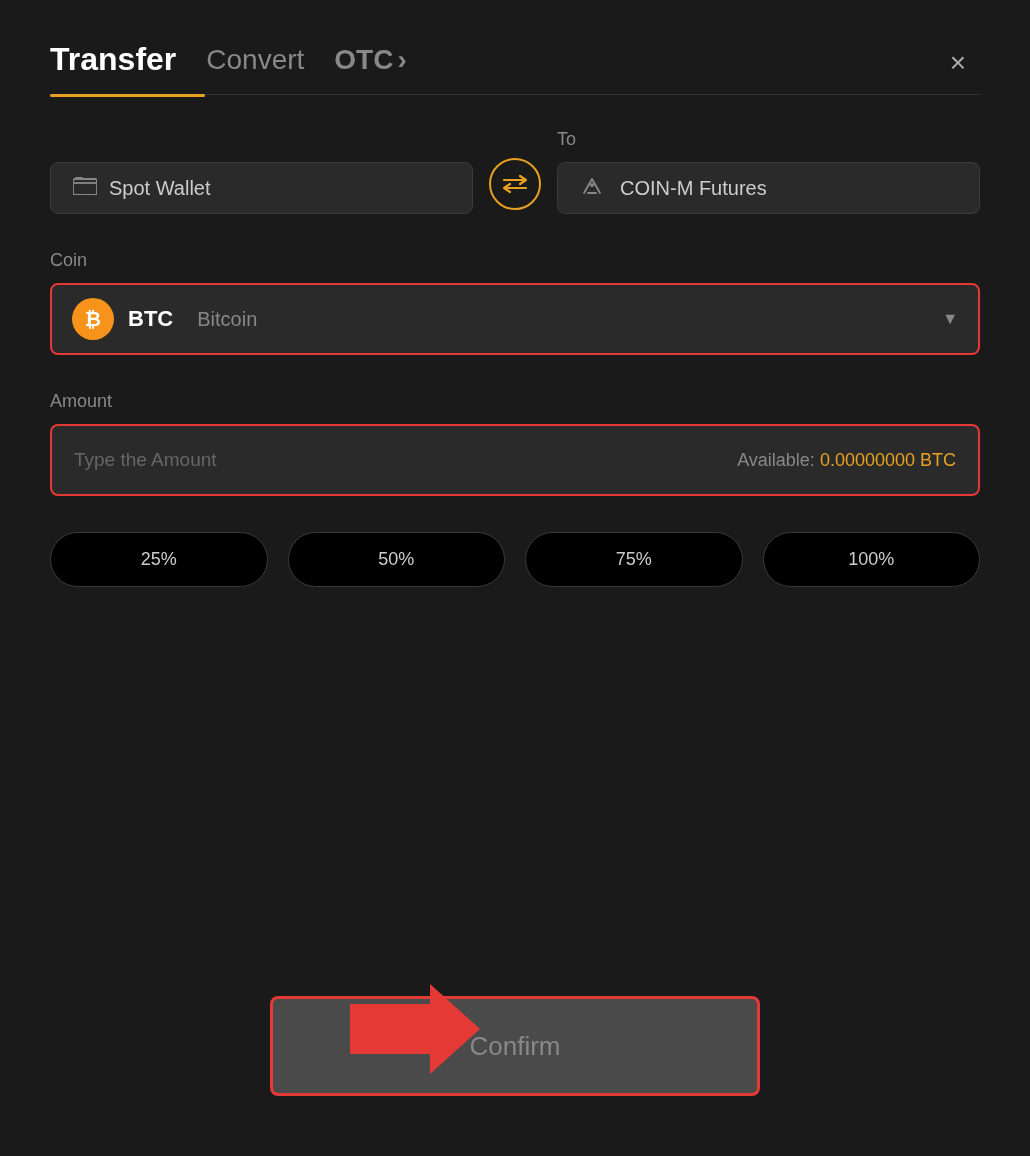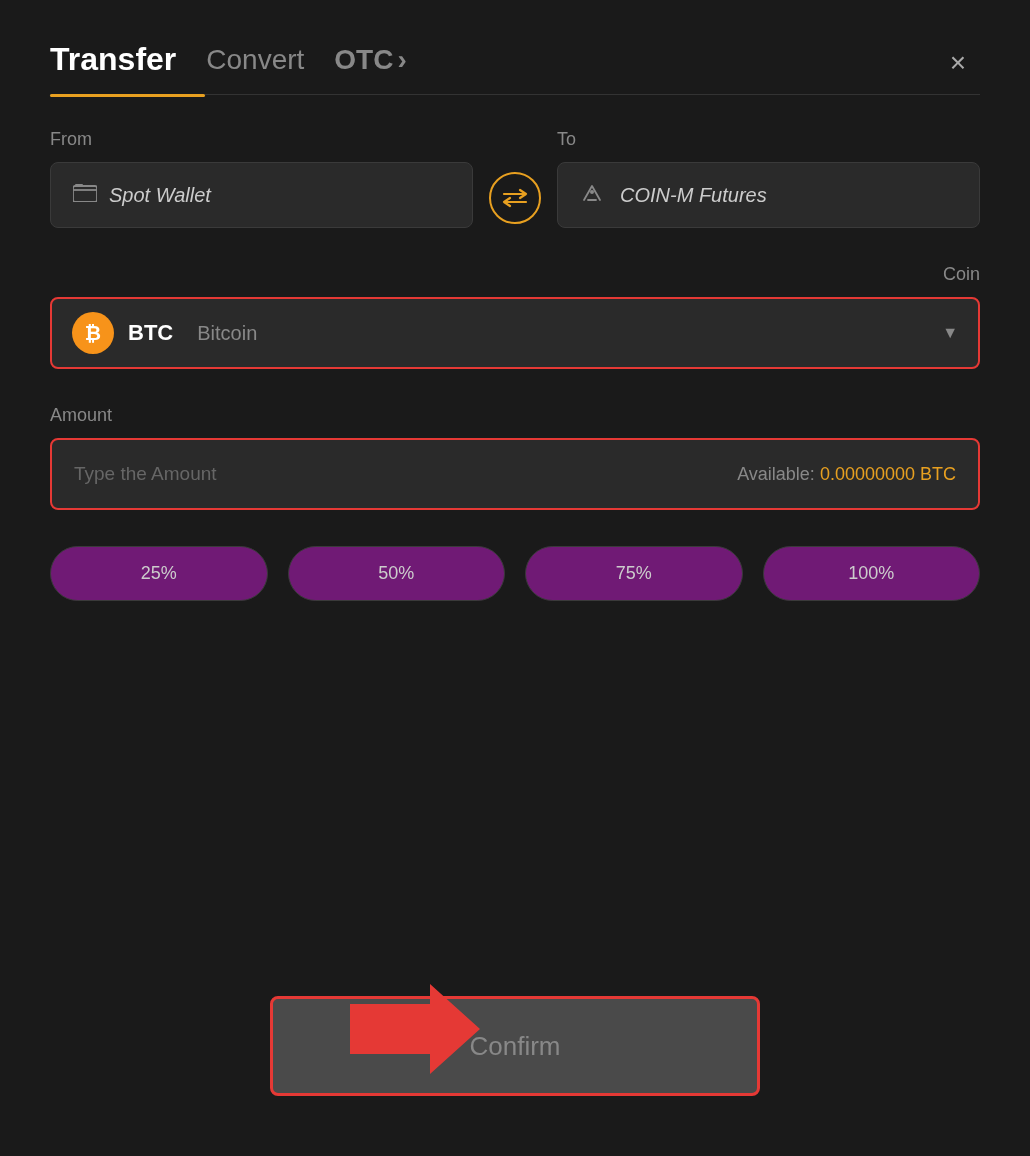--- a/index.html
+++ b/index.html
@@ -118,22 +118,21 @@
 
     .wallet-box {
       background: #2a2a2a;
       border: 1px solid #3a3a3a;
       border-radius: 8px;
       padding: 18px 22px;
       display: flex;
       align-items: center;
       gap: 12px;
       cursor: pointer;
-      height: 66px;
-      font-style: italic;
+      height: 52px;
     }
 
     .wallet-icon {
       color: #888;
       font-size: 20px;
     }
 
     .wallet-text {
       font-size: 20px;
       color: #ccc;
@@ -159,21 +158,20 @@
       font-size: 22px;
       cursor: pointer;
       display: flex;
       align-items: center;
       justify-content: center;
     }
 
     
     .coin-section {
       margin-bottom: 36px;
-      text-align: right;
     }
 
     .coin-dropdown {
       margin-top: 12px;
       background: #2a2a2a;
       border: 2.5px solid #e53935;
       border-radius: 8px;
       padding: 14px 20px;
       display: flex;
       align-items: center;
@@ -259,21 +257,21 @@
 
     
     .percent-row {
       display: flex;
       gap: 20px;
       margin-bottom: 80px;
     }
 
     .percent-btn {
       flex: 1;
-      background: #701a75;
+      background: #000000;
       border: 1px solid #3a3a3a;
       border-radius: 30px;
       padding: 16px 10px;
       color: #ccc;
       font-size: 18px;
       font-weight: 500;
       cursor: pointer;
       text-align: center;
     }
 
@@ -321,21 +319,20 @@
     <button class="close-btn">×</button>
   </div>
 
   <div class="tab-underline-row">
     <div class="tab-underline-full"></div>
     <div class="tab-underline-active"></div>
   </div>
 
   <div class="from-to-row">
     <div class="from-section">
-      <span class="field-label">From</span>
       <div class="wallet-box">
         <span class="wallet-icon">
           <svg width="24" height="18" viewBox="0 0 24 18" fill="none">
             <rect x="0" y="2" width="24" height="16" rx="2" stroke="#888" stroke-width="1.8" fill="none"></rect>
             <path d="M0 6h24" stroke="#888" stroke-width="1.8"></path>
             <rect x="2" y="0" width="8" height="3" rx="1" fill="#888"></rect>
           </svg>
         </span>
         <span class="wallet-text">Spot Wallet</span>
       </div>

